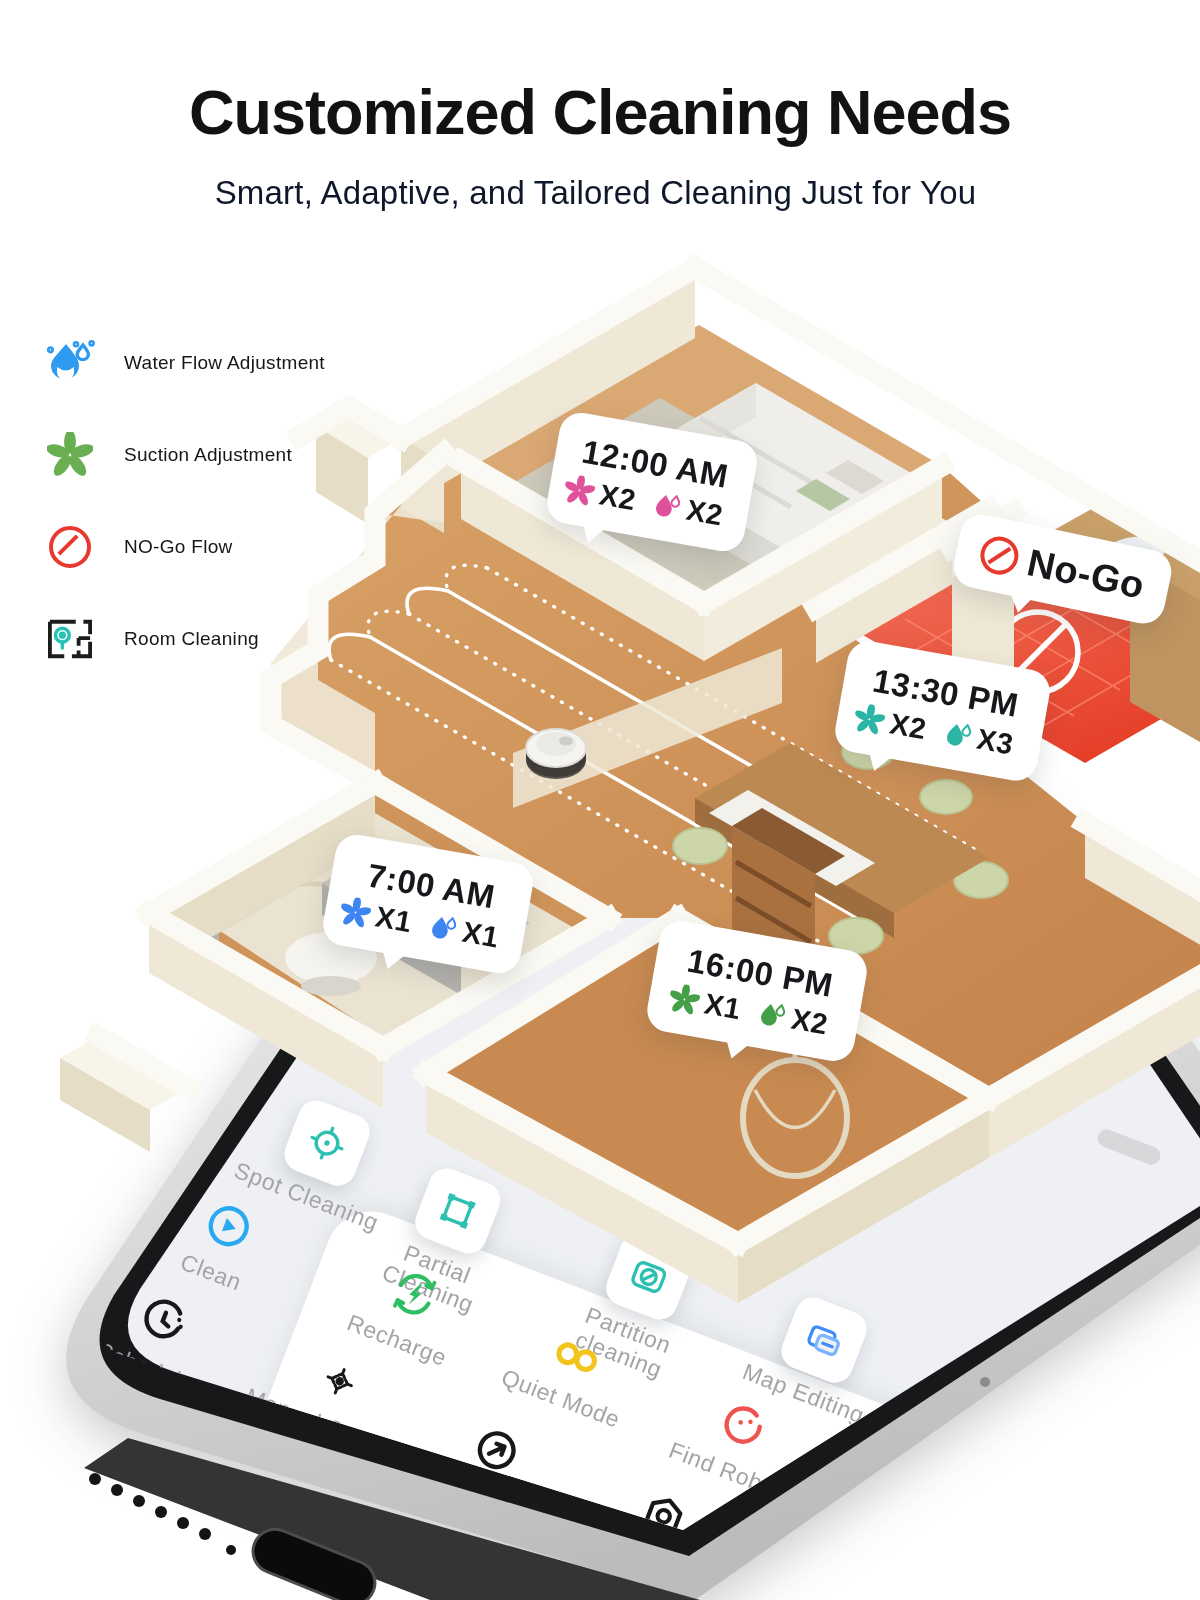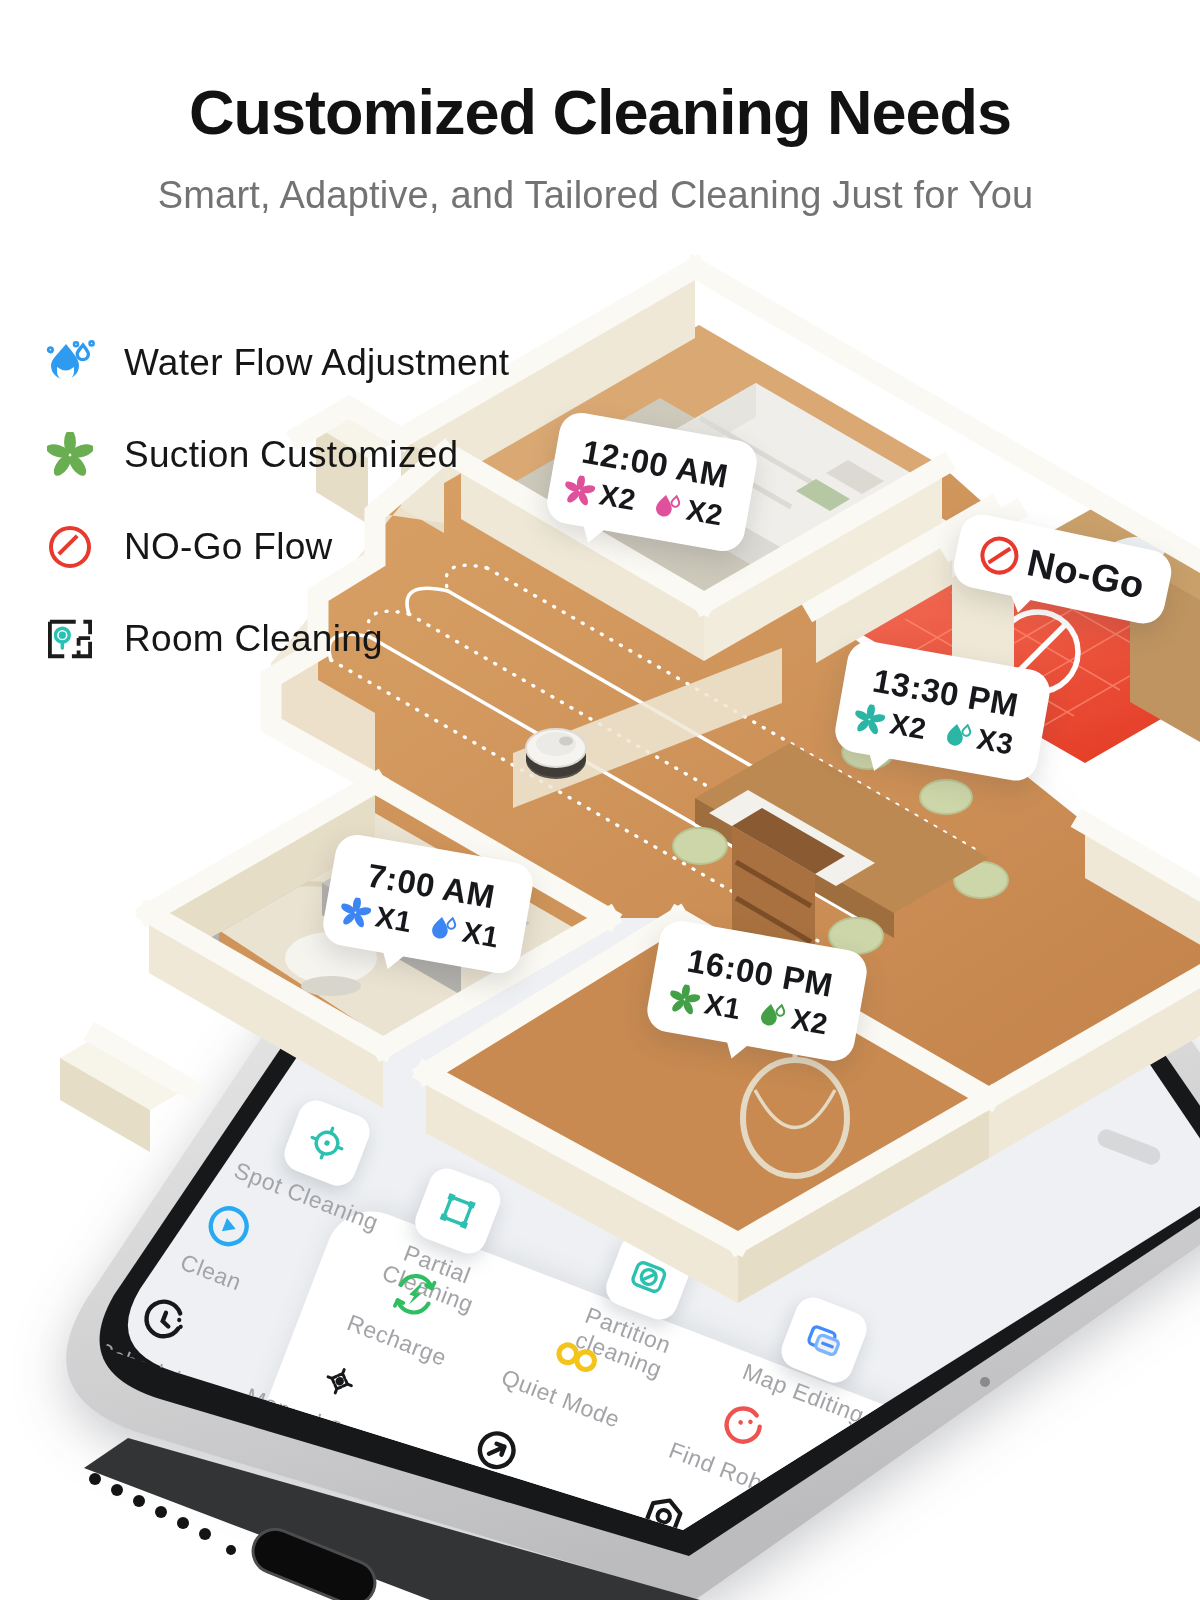--- a/index.html
+++ b/index.html
@@ -1,26 +1,26 @@
 <!DOCTYPE html>
 <html><head>
 <meta charset="utf-8">
 <style>
   html,body{margin:0;padding:0;background:#fff;}
   #stage{position:relative;width:1200px;height:1600px;overflow:hidden;background:#ffffff;
          font-family:"Liberation Sans",sans-serif;}
   
   .hdr{position:absolute;left:0;top:76px;width:1200px;text-align:center;z-index:40;}
   .hdr h1{margin:0;font-size:63px;font-weight:800;color:#121212;letter-spacing:-1px;}
-  .hdr h2{margin:26px 9px 0 0;font-size:38px;font-weight:500;color:#737373;letter-spacing:.2px;}
+  .hdr h2{margin:26px 9px 0 0;font-size:33px;font-weight:500;color:#0f172a;letter-spacing:.2px;}
   
   .features{position:absolute;left:44px;top:340px;z-index:40;}
   .feat{display:flex;align-items:center;height:46px;margin-bottom:46px;}
   .feat .fic{width:52px;height:46px;display:flex;align-items:center;justify-content:center;margin-right:28px;flex:0 0 52px;}
-  .feat .flabel{font-size:37px;color:#161616;font-weight:500;letter-spacing:.3px;white-space:nowrap;}
+  .feat .flabel{font-size:19px;color:#161616;font-weight:500;letter-spacing:.3px;white-space:nowrap;}
   .banic{display:inline-block;width:38px;height:38px;border:4px solid #e8392f;border-radius:50%;position:relative;box-sizing:border-box;}
   .banic::after{content:"";position:absolute;left:2px;top:13px;width:26px;height:4px;background:#e8392f;transform:rotate(-45deg);}
   
   svg.layer{position:absolute;left:0;top:0;z-index:5;pointer-events:none;}
   #phoneSvg{z-index:2;}
   #floorSvg{z-index:10;}
   
   #screenContent{position:absolute;left:0;top:0;width:1200px;height:1600px;z-index:6;
      clip-path:polygon(322px 1020px,968px 795px,1232px 1186px,683px 1530px,175px 1372px,104px 1349px,140px 1289px);}
   .panel{position:absolute;left:345px;top:1198px;width:1500px;height:720px;background:#ffffff;border-radius:46px;
@@ -452,21 +452,21 @@
       </svg>
         </span>
     <span class="flabel">Water Flow Adjustment</span>
   </div>
   <div class="feat">
     <span class="fic">
       <svg width="46" height="46" viewBox="-12 -12 24 24">
             <use href="#fan" fill="#6aae52"></use>
           </svg>
         </span>
-    <span class="flabel">Suction Customized</span>
+    <span class="flabel">Suction Adjustment</span>
   </div>
   <div class="feat">
     <span class="fic">
           <span class="banic" style="width:42px;height:42px"></span>
         </span>
     <span class="flabel">NO-Go Flow</span>
   </div>
   <div class="feat">
     <span class="fic">
       <svg width="50" height="44" viewBox="0 0 26 23" fill="none" stroke="#1c1c1c" stroke-width="2">

